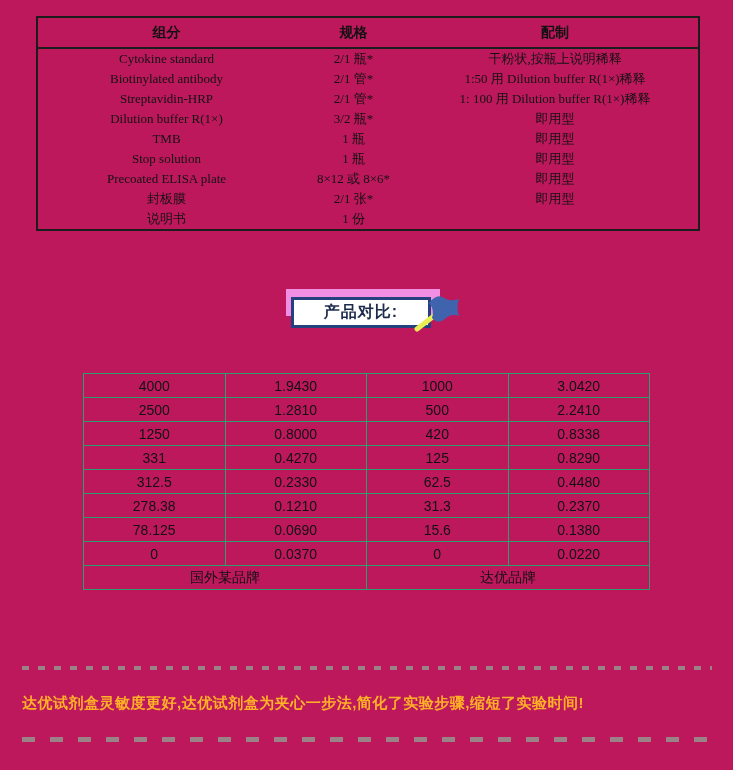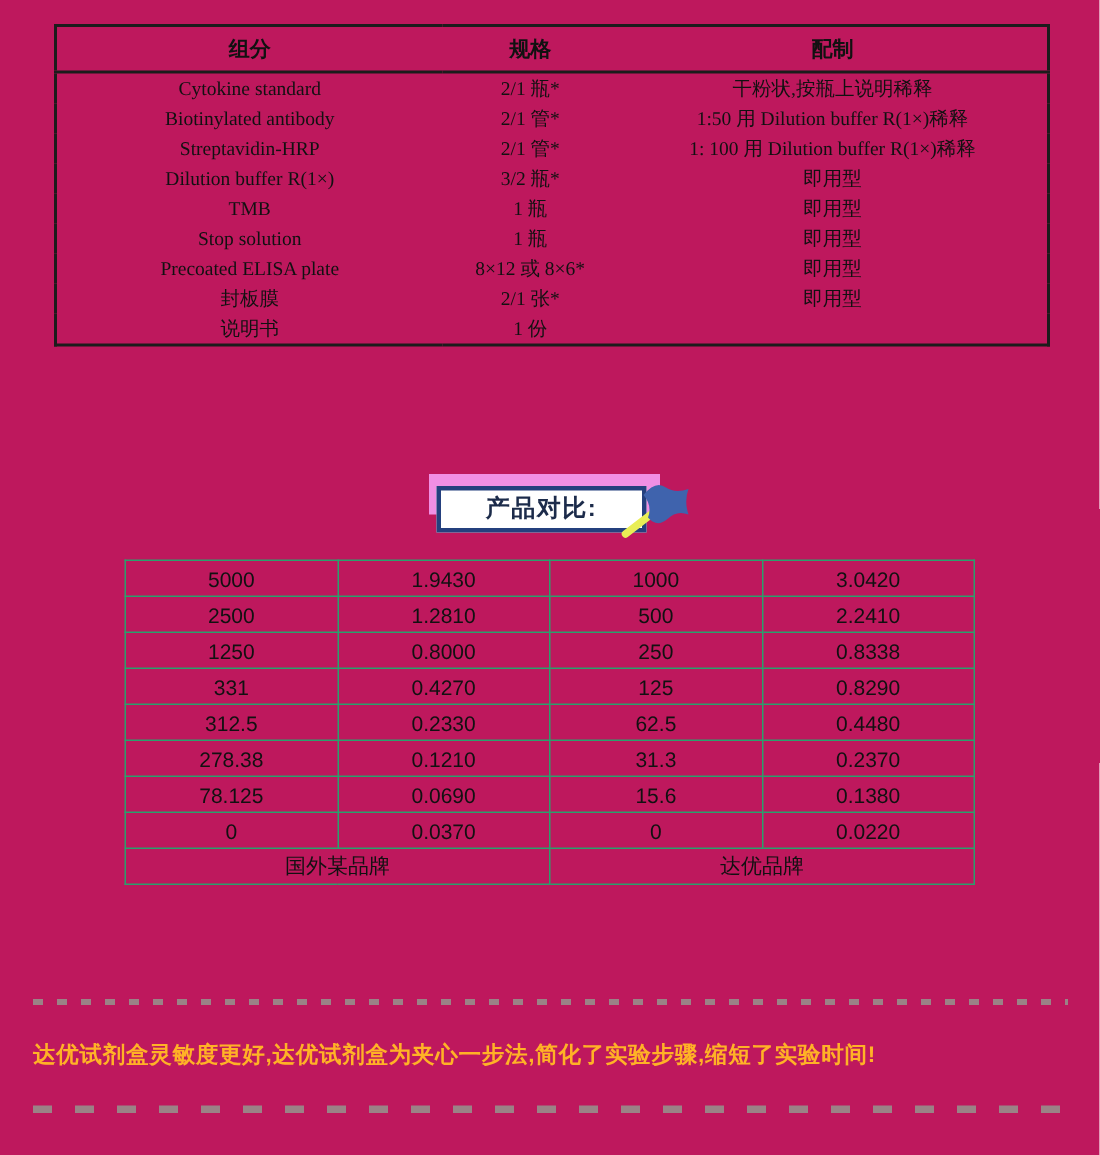--- a/index.html
+++ b/index.html
@@ -21,21 +21,21 @@
   .kit-table{position:absolute;left:36px;top:16px;width:664px;
              border-collapse:collapse;border:2px solid var(--table_border_dark);
              font-family:"Liberation Serif", serif;font-size:13px;color:#111;}
   .kit-table th{border-bottom:2px solid var(--table_border_dark);
                 height:27px;font-size:14px;font-weight:bold;text-align:center;}
   .kit-table td{height:20px;text-align:center;padding:0 0;white-space:nowrap;}
   .kit-table .c1{width:255px;}
   .kit-table .c2{width:115px;}
 
   
-  .banner{position:absolute;left:286px;top:289px;width:185px;height:48px;margin-top:27px;}
+  .banner{position:absolute;left:286px;top:289px;width:185px;height:48px;}
   .banner-pink{position:absolute;left:0;top:0;width:154px;height:27px;
                background:var(--banner_pink);}
   .banner-box{position:absolute;left:5px;top:8px;width:134px;height:25px;
               background:#fff;border:3px solid var(--banner_navy);
               display:flex;align-items:center;justify-content:center;
               font-family:"Liberation Sans", sans-serif;font-weight:bold;
               font-size:16px;color:var(--banner_text);letter-spacing:1px;}
   .banner-icon{position:absolute;left:126px;top:1px;}
   .banner-icon .pen{stroke:var(--icon_yellow);}
   .banner-icon .head{fill:var(--icon_blue);}
@@ -126,35 +126,35 @@
     </div>
     <svg class="banner-icon" width="54" height="44" viewBox="0 0 54 44">
       <line class="pen" x1="5" y1="39" x2="31" y2="19" stroke-width="5" stroke-linecap="round"></line>
       <path class="head" d="M17 13 Q25 3 32 8 Q38 12 47 9 Q44 17 47 26 Q39 23 33 29 Q26 35 20 28 Q23 20 17 13 Z"></path>
     </svg>
   </div>
 
   <table class="cmp-table">
     <tbody>
         <tr>
-          <td>5000</td>
+          <td>4000</td>
           <td>1.9430</td>
           <td>1000</td>
           <td>3.0420</td>
         </tr>
         <tr>
           <td>2500</td>
           <td>1.2810</td>
           <td>500</td>
           <td>2.2410</td>
         </tr>
         <tr>
           <td>1250</td>
           <td>0.8000</td>
-          <td>250</td>
+          <td>420</td>
           <td>0.8338</td>
         </tr>
         <tr>
           <td>331</td>
           <td>0.4270</td>
           <td>125</td>
           <td>0.8290</td>
         </tr>
         <tr>
           <td>312.5</td>

